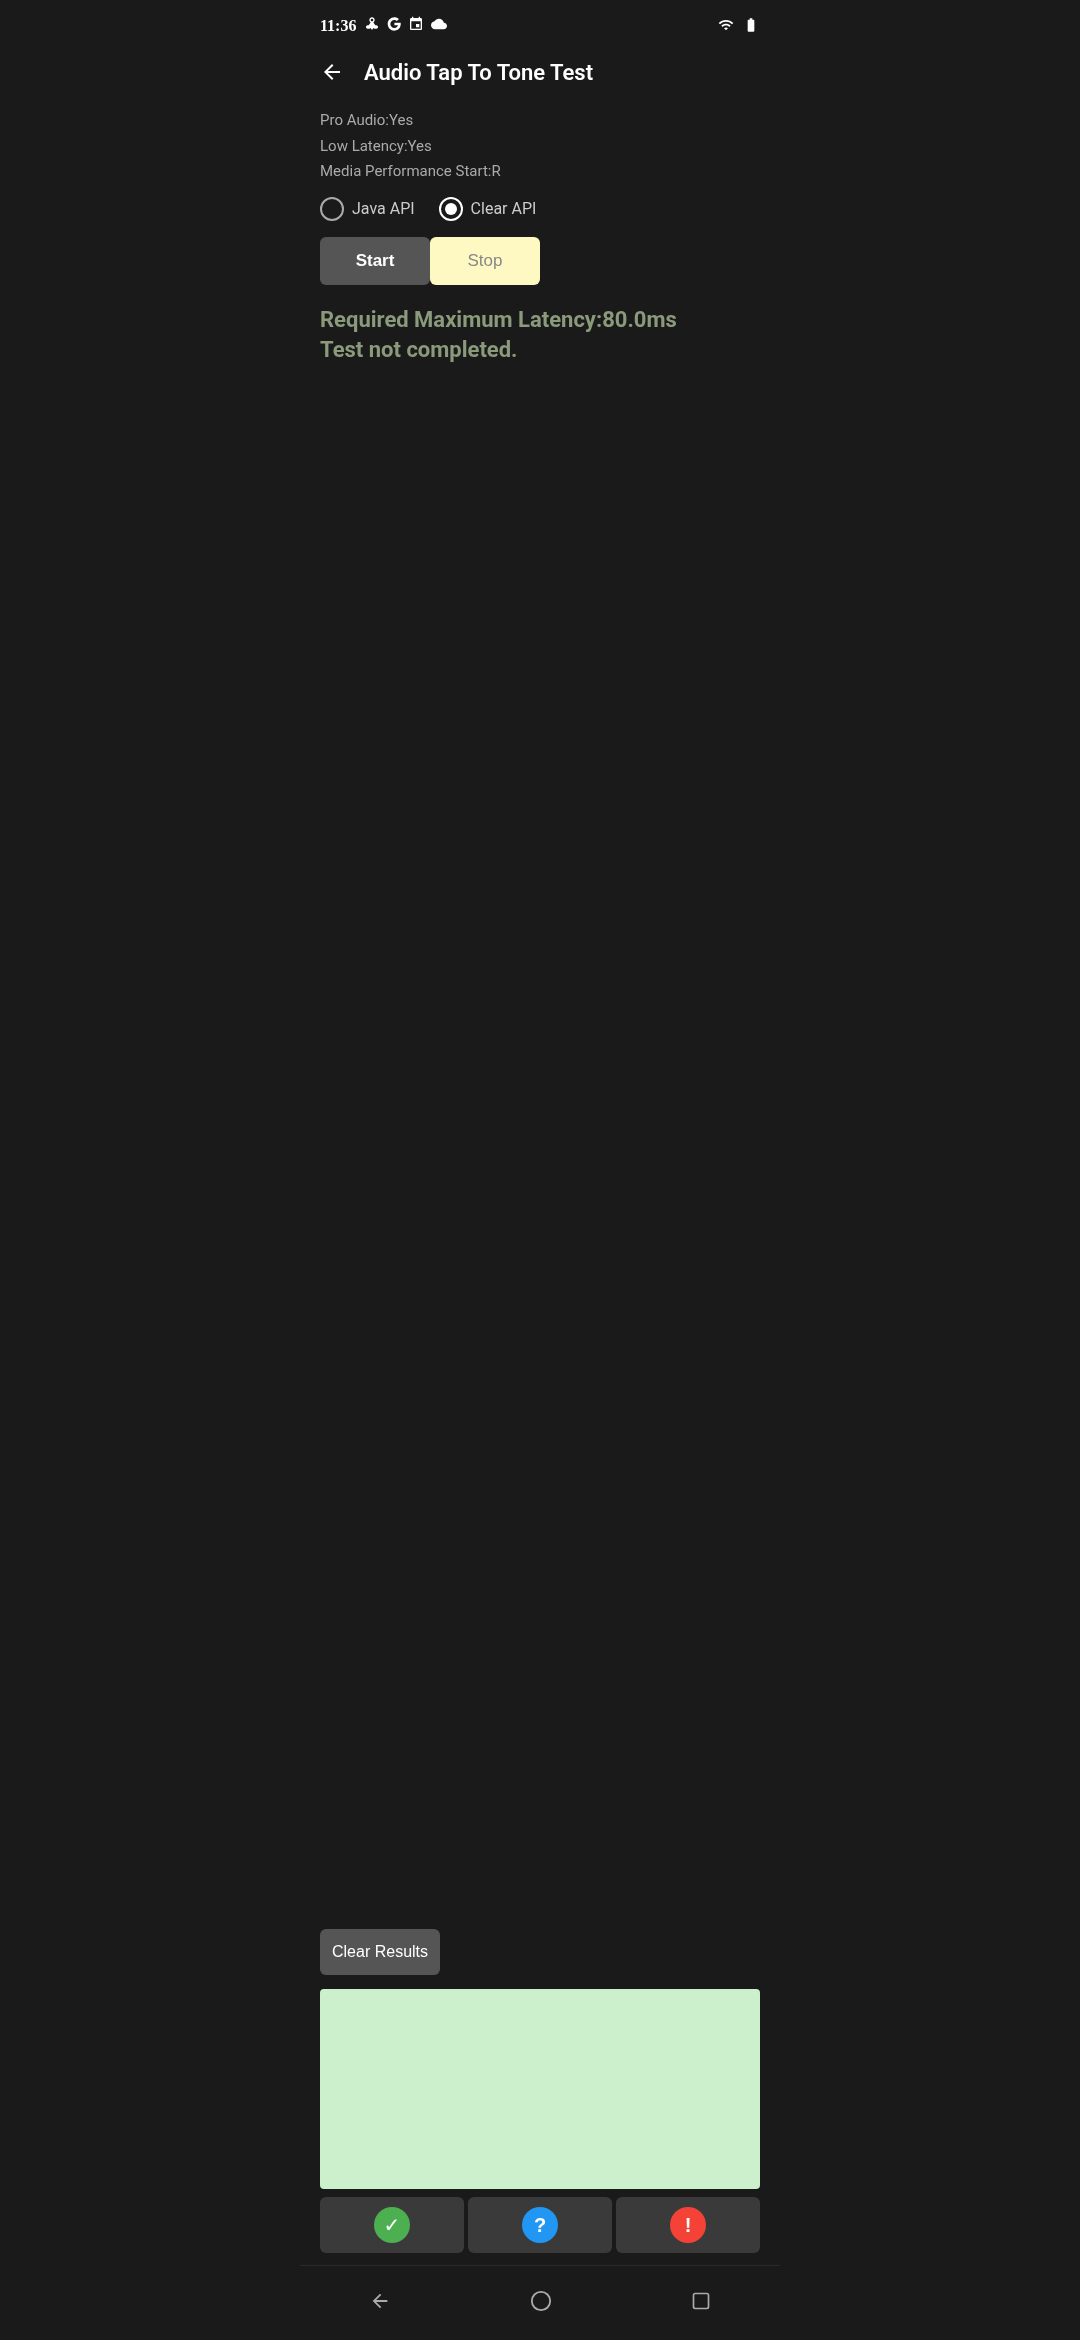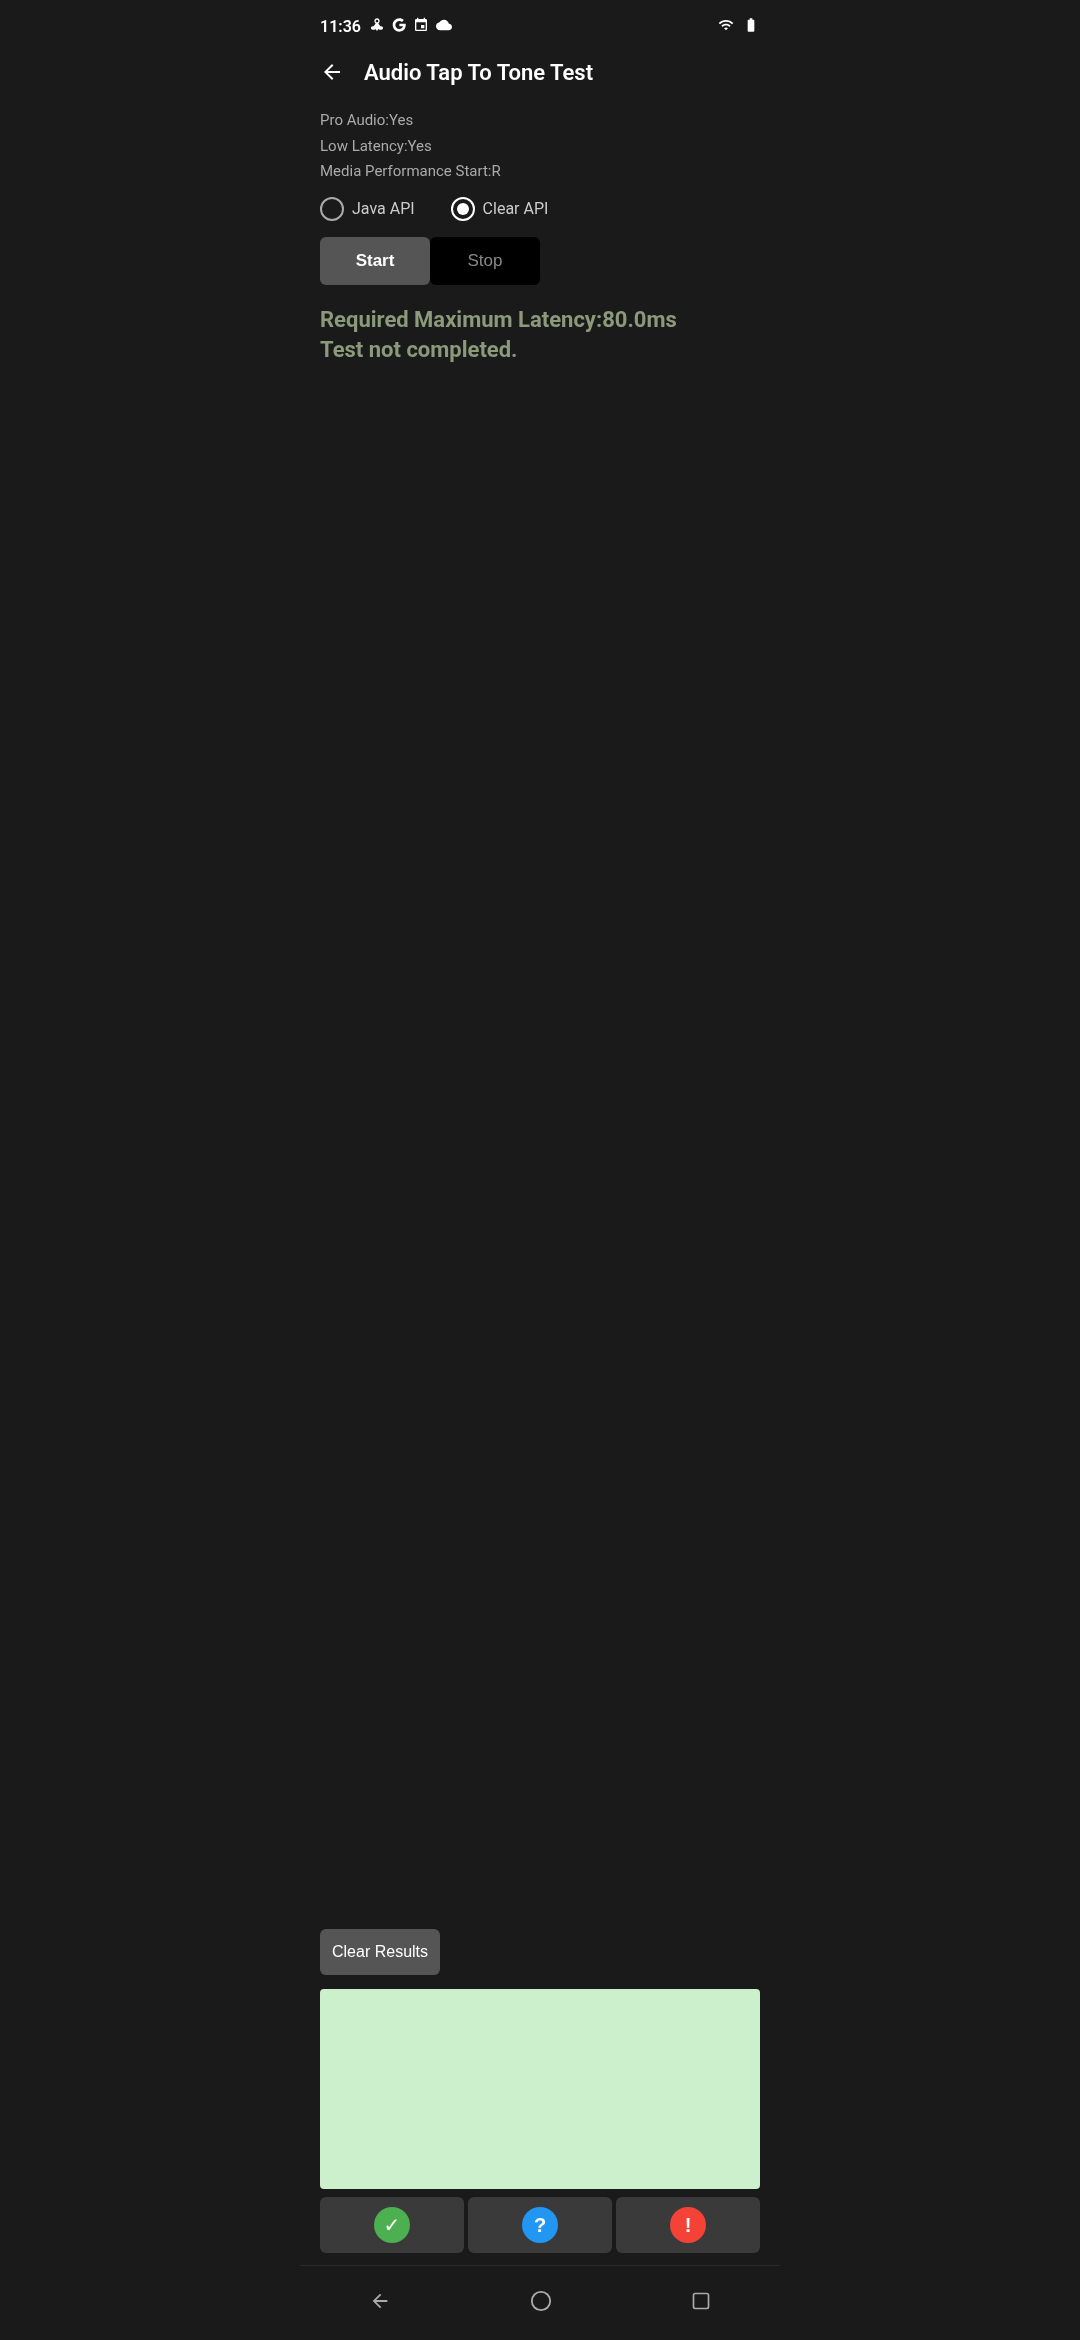--- a/index.html
+++ b/index.html
@@ -27,20 +27,21 @@
       justify-content: space-between;
       align-items: center;
       padding: 10px 20px 6px 20px;
       height: 48px;
     }
 
     .status-bar-left {
       display: flex;
       align-items: center;
       gap: 8px;
+      font-family: Liberation Serif, serif;
     }
 
     .status-time {
       font-size: 16px;
       font-weight: 600;
       color: #ffffff;
     }
 
     .status-icons {
       display: flex;
@@ -95,21 +96,21 @@
 
     .info-row {
       font-size: 15px;
       color: #aaaaaa;
       line-height: 1.7;
     }
 
     .radio-group {
       display: flex;
       align-items: center;
-      gap: 36px;
+      gap: 24px;
       margin-top: 12px;
       margin-bottom: 16px;
     }
 
     .radio-option {
       display: flex;
       align-items: center;
       gap: 8px;
       cursor: pointer;
     }
@@ -154,21 +155,21 @@
       border: none;
       border-radius: 6px;
       padding: 14px 32px;
       font-size: 17px;
       font-weight: 600;
       cursor: pointer;
       min-width: 110px;
     }
 
     .btn-stop {
-      background-color: #000000;
+      background-color: #fef9c3;
       color: #888888;
       border: none;
       border-radius: 6px;
       padding: 14px 32px;
       font-size: 17px;
       font-weight: 400;
       cursor: pointer;
       min-width: 110px;
     }
 

